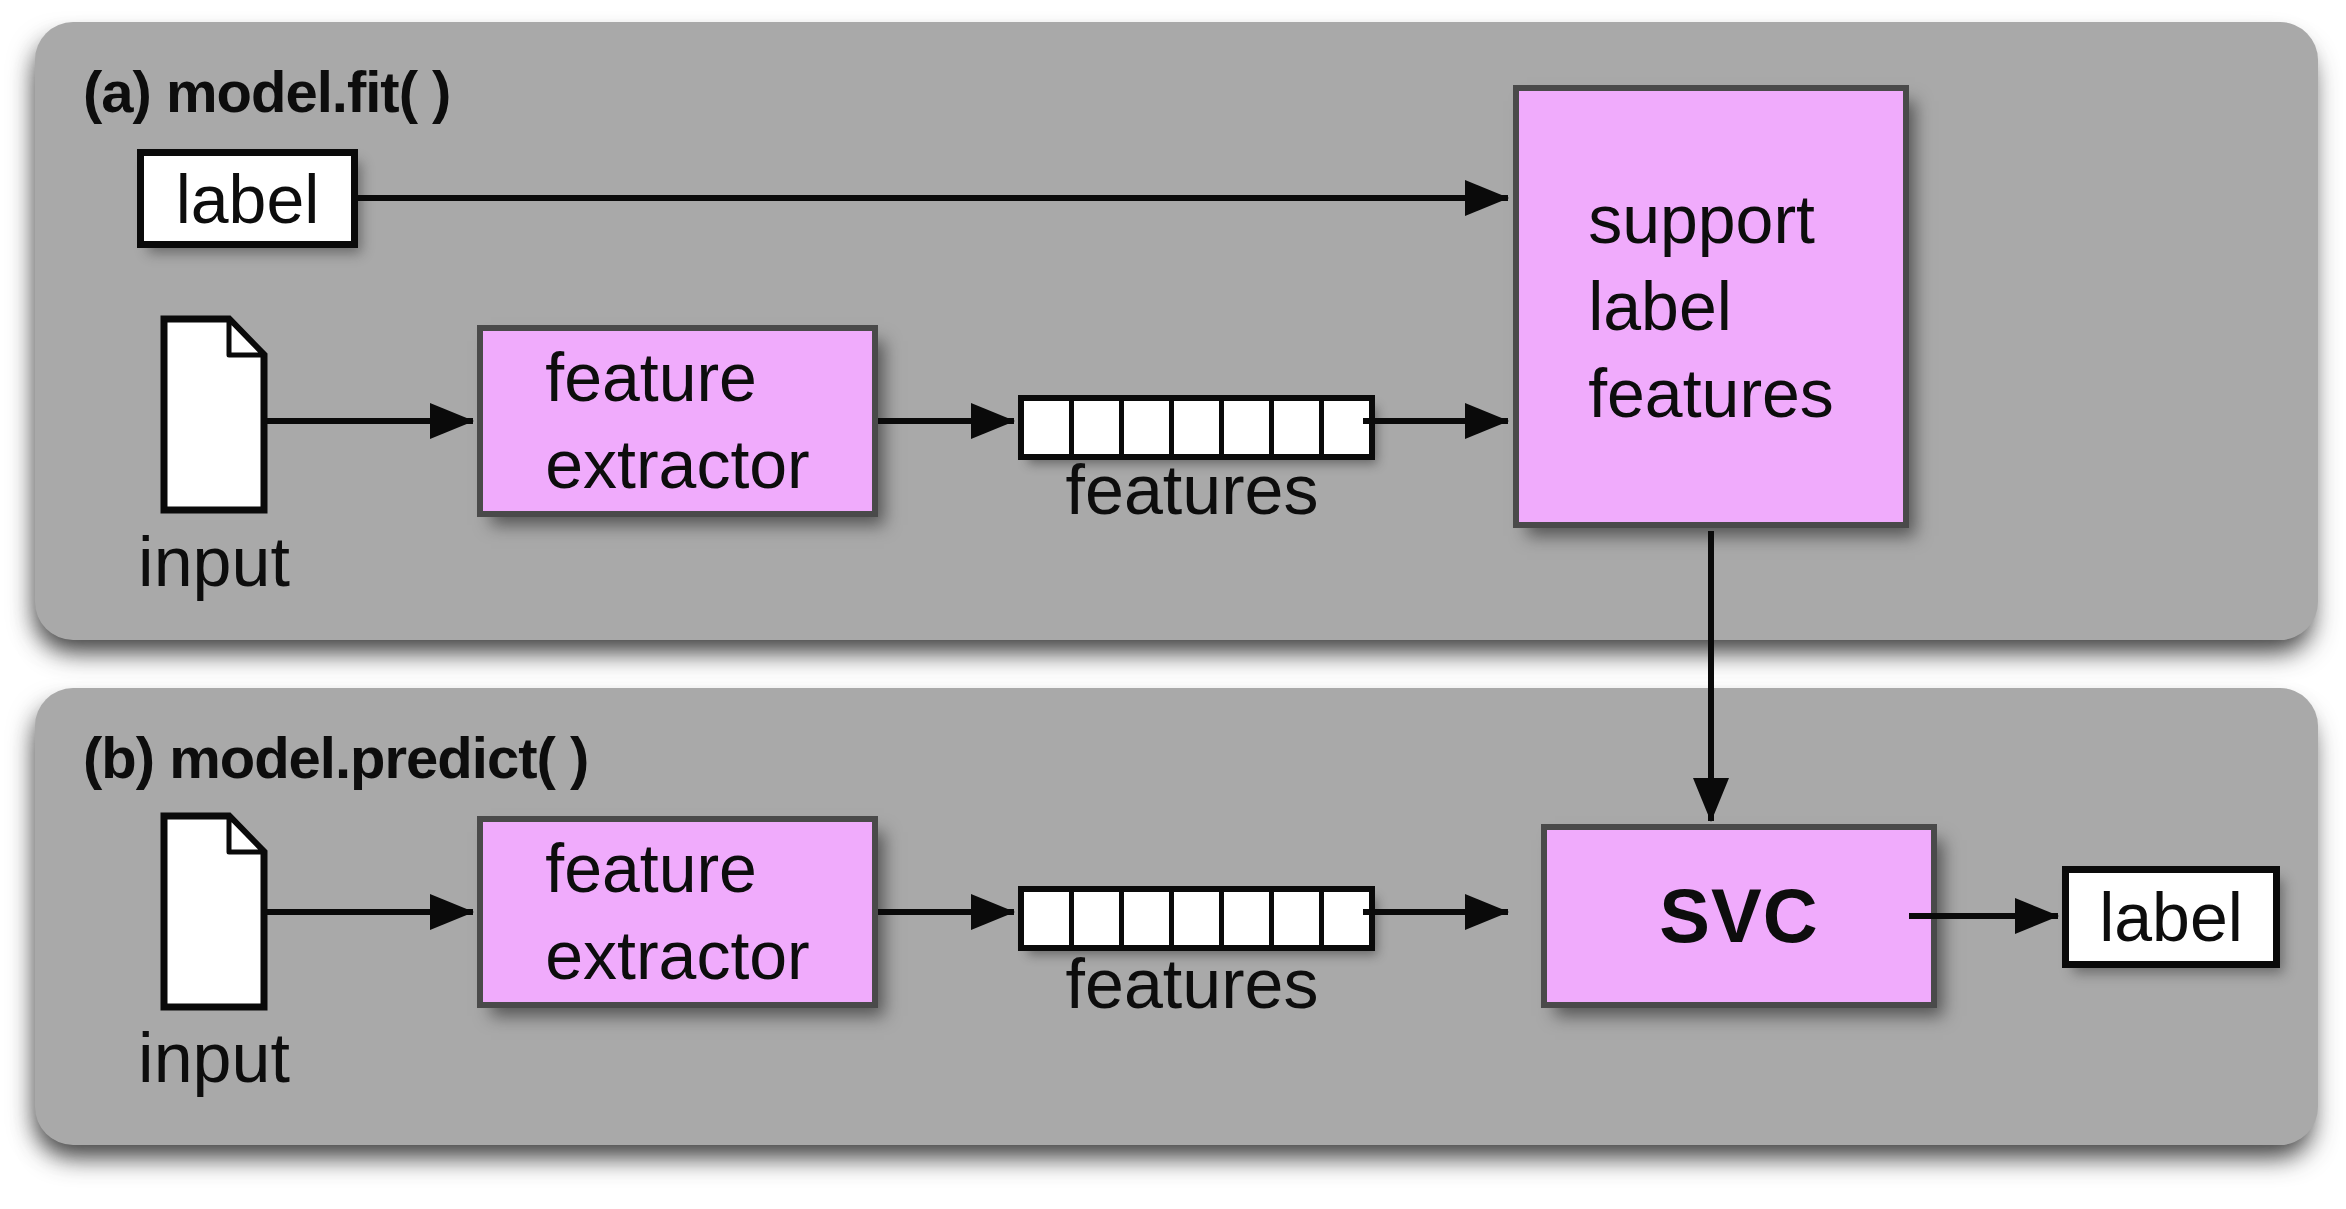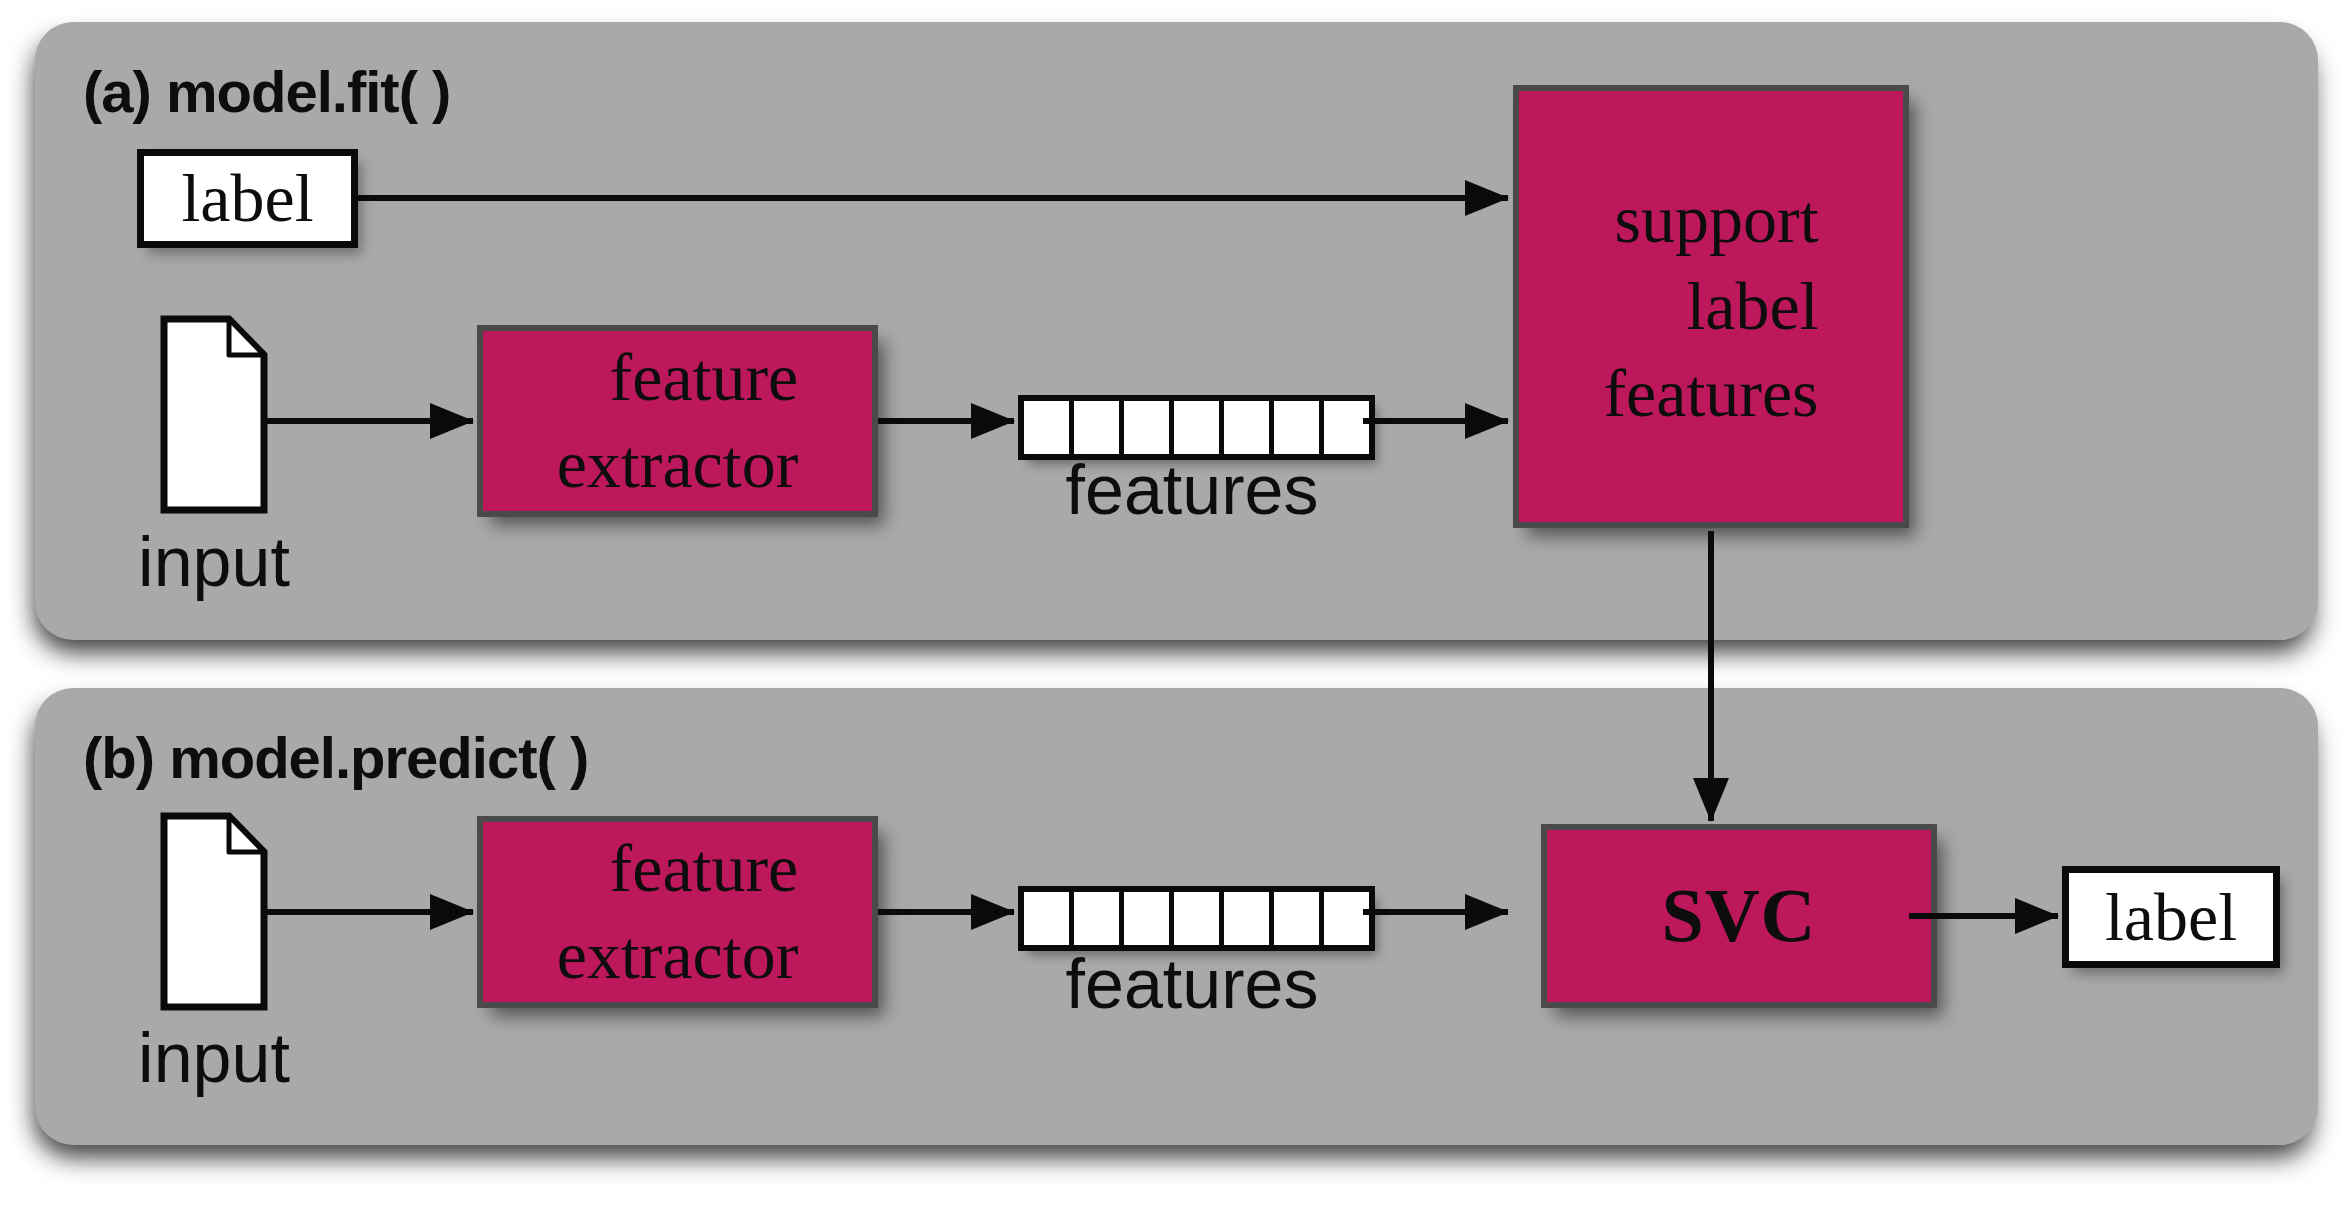--- a/index.html
+++ b/index.html
@@ -11,23 +11,23 @@
     position:absolute;left:35px;width:2283px;background:#a9a9a9;
     border-radius:38px;
     box-shadow:0 18px 26px -6px rgba(50,50,50,.85),-10px 10px 24px -8px rgba(60,60,60,.55);
   }
   #panel-fit{top:22px;height:618px;}
   #panel-predict{top:688px;height:457px;}
   .panel-title{
     position:absolute;left:48px;top:36px;
     font-size:58px;font-weight:700;letter-spacing:-1px;white-space:pre;
   }
-  .node{position:absolute;display:flex;align-items:center;justify-content:center;text-align:right;box-sizing:border-box;font-family:Liberation Serif, serif;}
+  .node{position:absolute;display:flex;align-items:center;justify-content:center;text-align:left;box-sizing:border-box;}
   .graybox{
-    background:#be185d;border:6px solid #4a4a4a;
+    background:#f0abfc;border:6px solid #4a4a4a;
     box-shadow:10px 12px 16px -4px rgba(30,30,30,.6);
     font-size:68px;line-height:1.28;
   }
   .whitebox{
     background:#ffffff;border:7px solid #0a0a0a;
     box-shadow:7px 9px 12px -4px rgba(30,30,30,.45);
     font-size:68px;
   }
   .caption{position:absolute;transform:translateX(-50%);font-size:70px;white-space:nowrap;}
   .cells{

